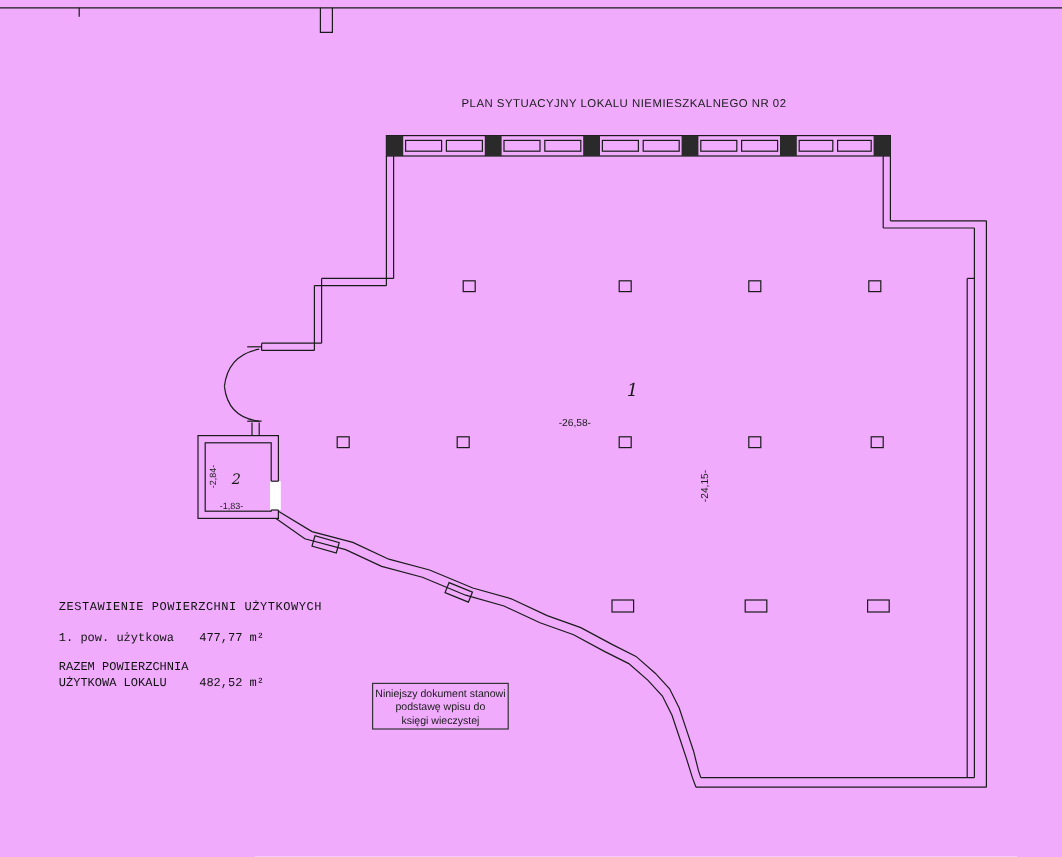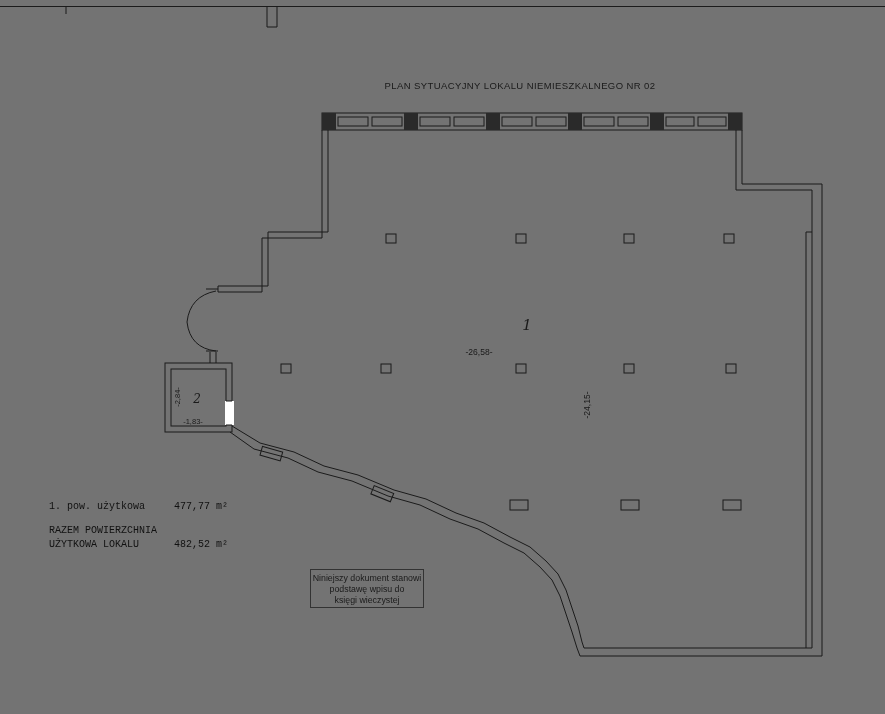--- a/index.html
+++ b/index.html
@@ -1,31 +1,31 @@
 <!DOCTYPE html>
 <html><head>
 <meta charset="utf-8">
 <style>
   html,body{margin:0;padding:0;background:#fff;}
-  .screen{position:relative;width:885px;height:714px;background:#737373;overflow:hidden;
+  .screen{position:relative;width:885px;height:714px;background:#f0abfc;overflow:hidden;
           font-family:"Liberation Sans",sans-serif;color:#1a1a1a;}
   .plan-svg{position:absolute;left:0;top:0;}
   svg text{fill:#1a1a1a;}
   .t-title{font-size:9.5px;letter-spacing:.4px;font-family:"Liberation Sans",sans-serif;}
   .t-room{font-size:15px;font-style:italic;font-family:"DejaVu Serif",serif;}
   .t-room-sm{font-size:12px;font-style:italic;font-family:"DejaVu Serif",serif;}
   .t-dim{font-size:8.5px;font-family:"Liberation Sans",sans-serif;}
   .t-dim-sm{font-size:7.5px;font-family:"Liberation Sans",sans-serif;}
   .area-table{position:absolute;left:49px;top:500px;width:240px;
               font-family:"Liberation Mono","DejaVu Sans Mono",monospace;
               font-size:10px;line-height:14px;color:#111;}
   .area-heading{letter-spacing:.45px;margin-bottom:12px;white-space:nowrap;}
   .area-row{display:flex;white-space:nowrap;}
   .area-row .nm{width:117px;}
-  .area-row .val{width:62px;text-align:right;}
+  .area-row .val{width:62px;}
   .area-total{margin-top:10px;}
   .stamp{position:absolute;left:310px;top:569px;width:114px;height:39px;
          border:1px solid #333;box-sizing:border-box;text-align:center;
          font-size:8.8px;line-height:10.8px;padding-top:3px;color:#1a1a1a;}
 </style>
 </head>
 <body>
 
 <div class="screen">
 
@@ -132,20 +132,21 @@
     <text class="t-room" x="527" y="330" text-anchor="middle">1</text>
     <text class="t-dim" x="479" y="355" text-anchor="middle">-26,58-</text>
     <text class="t-dim" x="590" y="405" text-anchor="middle" transform="rotate(-90 590 405)">-24,15-</text>
 
     <text class="t-room-sm" x="197" y="403" text-anchor="middle">2</text>
     <text class="t-dim-sm" x="177" y="400" text-anchor="middle" transform="rotate(-90 177 397)">-2,84-</text>
     <text class="t-dim-sm" x="193" y="424" text-anchor="middle">-1,83-</text>
   </svg>
 
   <div class="area-table">
+    <div class="area-heading">ZESTAWIENIE POWIERZCHNI UŻYTKOWYCH</div>
     <div class="area-row">
       <span class="nm">1. pow. użytkowa</span>
       <span class="val">477,77 m²</span>
     </div>
     <div class="area-total">
       <div>RAZEM POWIERZCHNIA</div>
       <div class="area-row">
         <span class="nm">UŻYTKOWA LOKALU</span>
         <span class="val">482,52 m²</span>
       </div>

